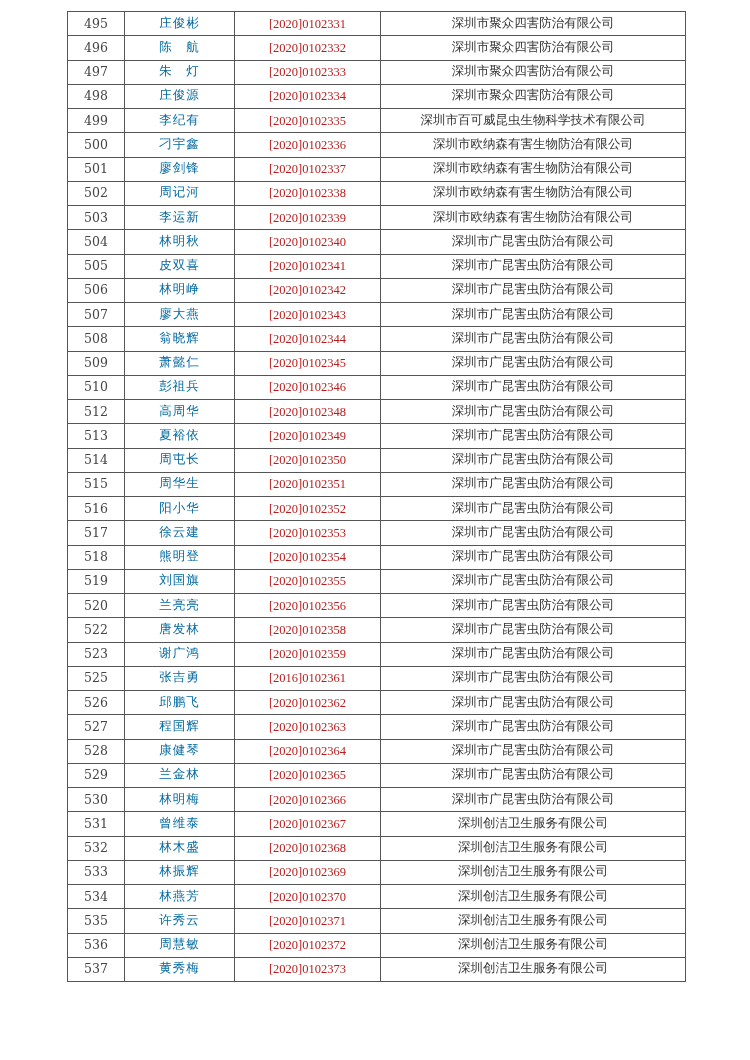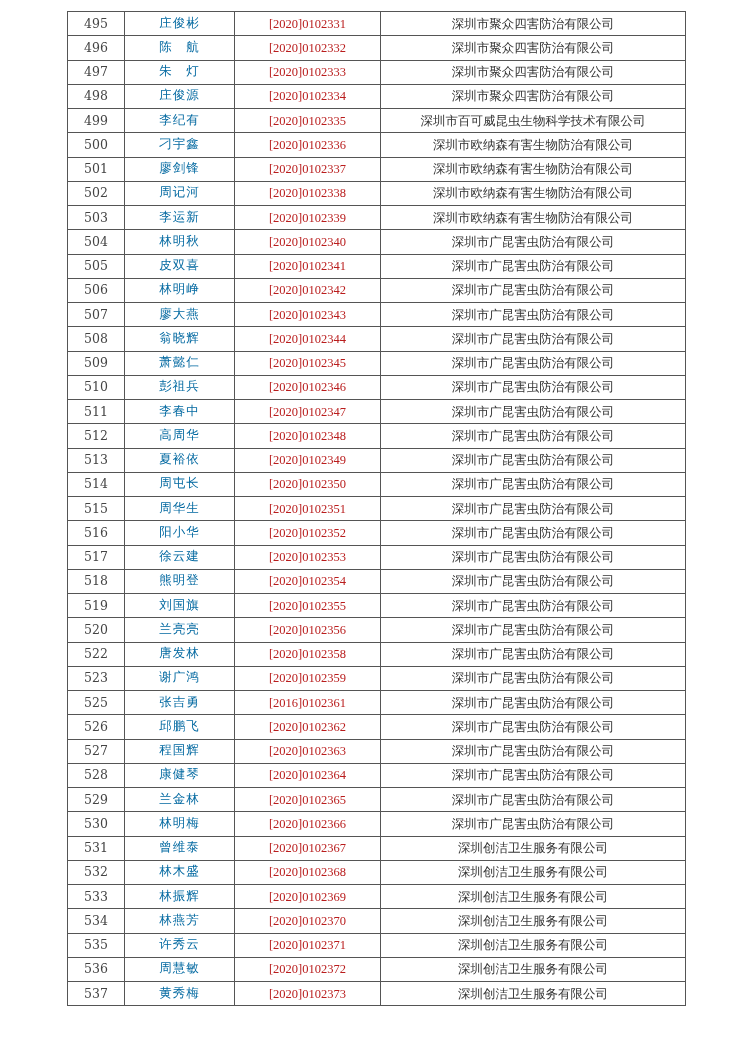--- a/index.html
+++ b/index.html
@@ -18,21 +18,21 @@
     text-align: center; vertical-align: middle;
     font-size: 12.5px; line-height: 14px; white-space: nowrap; overflow: hidden;
   }
   col.c-no { width: 57px; }
   col.c-name { width: 110px; }
   col.c-cert { width: 146px; }
   col.c-company { width: 305px; }
   td.no { font-family: "DejaVu Serif", "Liberation Serif", serif; font-size: 12px; color: #444; }
   td.name { font-family: Liberation Mono, monospace; font-size: 13px; letter-spacing: 1px; color: #0369a1; }
   td.cert { font-family: "Liberation Serif", "DejaVu Serif", serif; font-size: 13px; color: #b91c1c; }
-  td.company { font-family: Liberation Serif, serif; font-size: 12.5px; color: #333; }
+  td.company { font-family: Liberation Mono, monospace; font-size: 12.5px; color: #333; }
 </style>
 </head>
 <body>
 
 <div class="page">
   <table class="roster">
     <colgroup>
       <col class="c-no">
         <col class="c-name">
         <col class="c-cert">
@@ -129,26 +129,20 @@
           <td class="cert">[2020]0102345</td>
           <td class="company">深圳市广昆害虫防治有限公司</td>
         </tr>
         <tr>
           <td class="no">510</td>
           <td class="name">彭祖兵</td>
           <td class="cert">[2020]0102346</td>
           <td class="company">深圳市广昆害虫防治有限公司</td>
         </tr>
         <tr>
-          <td class="no">511</td>
-          <td class="name">李春中</td>
-          <td class="cert">[2020]0102347</td>
-          <td class="company">深圳市广昆害虫防治有限公司</td>
-        </tr>
-        <tr>
           <td class="no">512</td>
           <td class="name">高周华</td>
           <td class="cert">[2020]0102348</td>
           <td class="company">深圳市广昆害虫防治有限公司</td>
         </tr>
         <tr>
           <td class="no">513</td>
           <td class="name">夏裕依</td>
           <td class="cert">[2020]0102349</td>
           <td class="company">深圳市广昆害虫防治有限公司</td>

